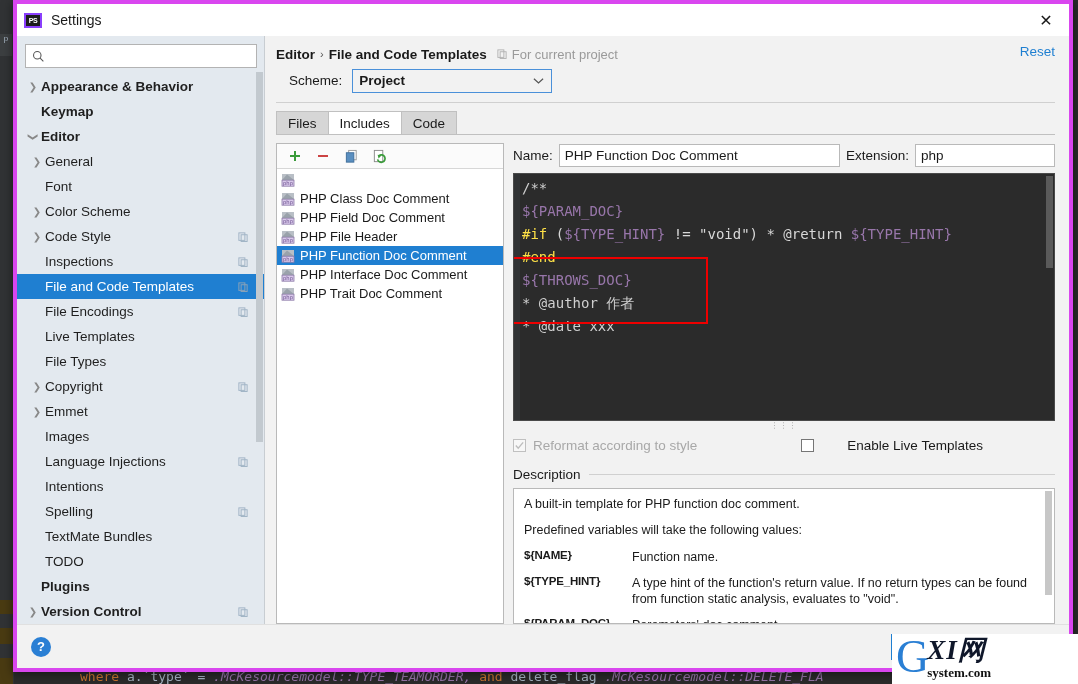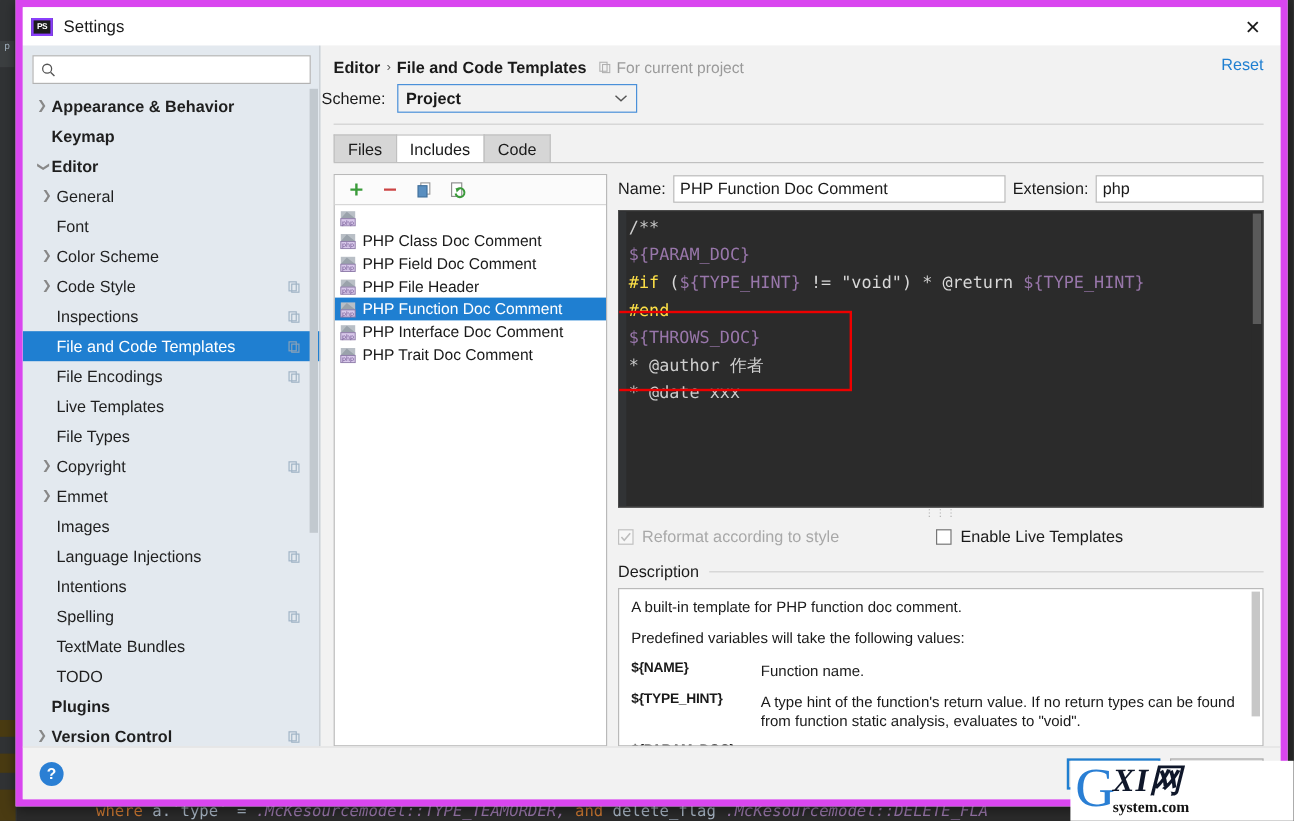--- a/index.html
+++ b/index.html
@@ -32,21 +32,21 @@
     position:absolute; left:0; top:34px; width:12px; height:22px;
     background:#3c3f41; color:#a9b7c6; font-size:8px; text-align:center;
   }
 
   
   #settings-dialog {
     position: absolute;
     left: 13px; top: 0px;
     width: 1060px; height: 672px;
     background: #f2f2f2;
-    border: 6px solid #d946ef;
+    border: 4px solid #d946ef;
     box-shadow: 0 2px 10px rgba(0,0,0,.5);
     display: flex; flex-direction: column;
   }
 
   
   #titlebar {
     height: 32px; background: #ffffff;
     display: flex; align-items: center;
     flex: 0 0 32px;
     position: relative;
@@ -141,21 +141,21 @@
   #scope-note {
     margin-left: 9px; color:#9a9a9a; font-size: 13px;
     display:flex; align-items:center; gap:4px;
   }
   #reset-link {
     position:absolute; right: 14px; top: 8px;
     color:#1f7fd1; font-size:13.5px; cursor:pointer;
   }
   #scheme-row {
     display:flex; align-items:center; height:30px;
-    padding: 4px 14px 0 1px;
+    padding: 4px 14px 0 24px;
   }
   #scheme-label { font-size:13.5px; color:#1a1a1a; margin-right: 10px; }
   #scheme-select {
     width: 200px; height: 24px; background:#f2f2f2;
     border:1px solid #4a90d9; display:flex; align-items:center;
     padding: 0 6px; font-weight:bold; font-size:13.5px; color:#1a1a1a;
     position:relative; cursor:pointer;
   }
   #scheme-select .chev { position:absolute; right:7px; top:7px; color:#555; }
   #scheme-rule {
@@ -259,21 +259,21 @@
   }
   .cbox {
     width:13px; height:13px; border:1px solid #767676; background:#fff;
     display:inline-flex; align-items:center; justify-content:center;
     margin-right:7px; flex:0 0 13px;
   }
   .cbox.disabled { border-color:#c0c0c0; background:#f7f7f7; }
   .cbox.checked.disabled svg { stroke:#bdbdbd; }
   .opt-label { font-size:13.5px; color:#1a1a1a; }
   .opt-label.disabled { color:#a8a8a8; }
-  #opt-live { margin-left: 81px; display:flex; align-items:center; }
+  #opt-live { margin-left: 104px; display:flex; align-items:center;gap:26px; }
   #opt-reformat { display:flex; align-items:center; }
 
   
   #desc-header {
     display:flex; align-items:center; gap:8px; margin-top:10px; flex:0 0 16px;
   }
   #desc-header .t { font-size:13.5px; color:#1a1a1a; }
   #desc-header .rule { flex:1 1 auto; height:1px; background:#d0d0d0; }
   #desc-box {
     margin-top: 6px; flex: 1 1 auto;

